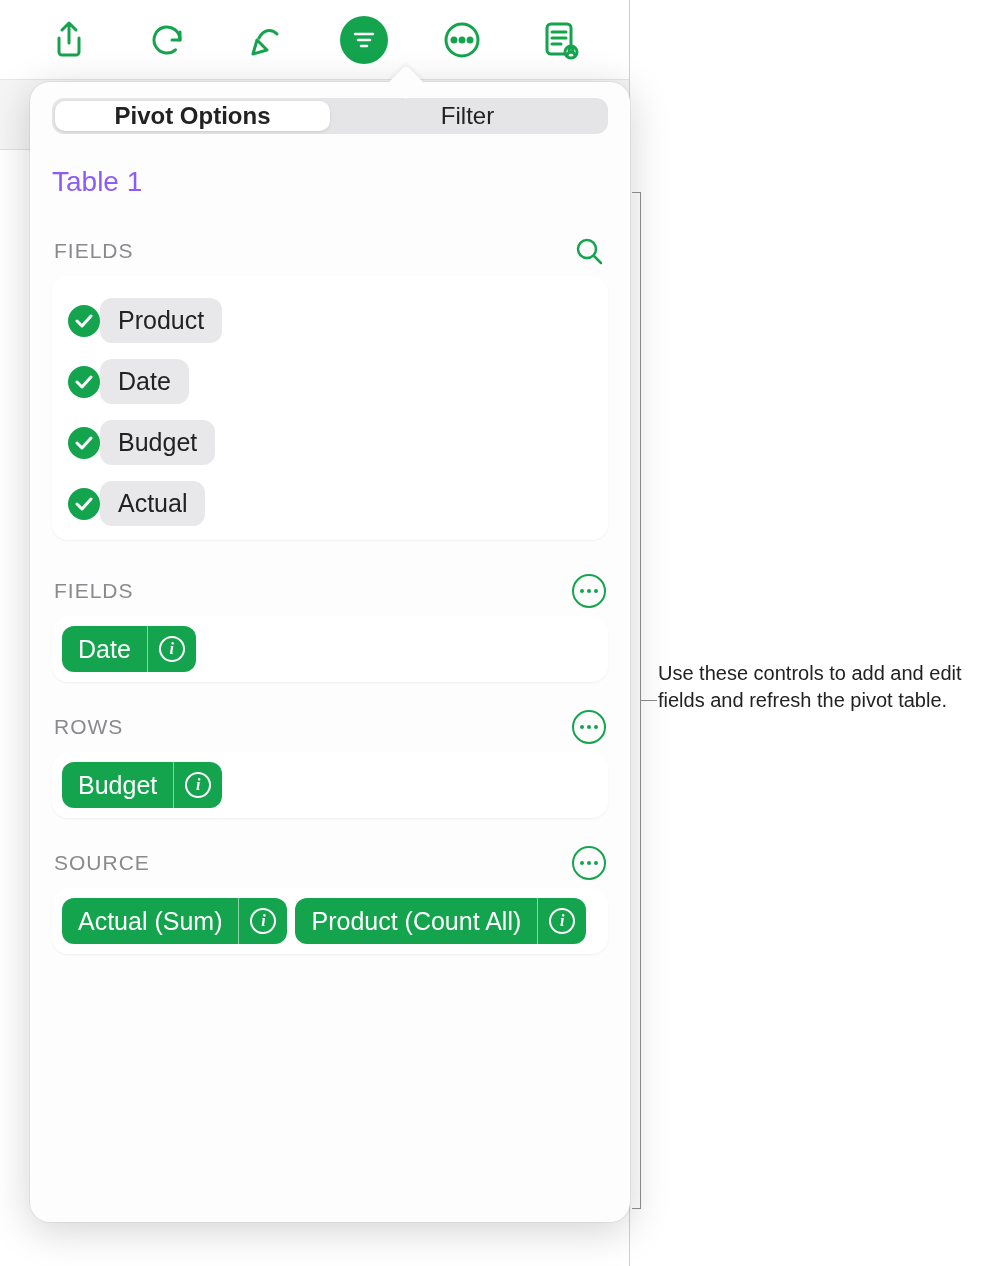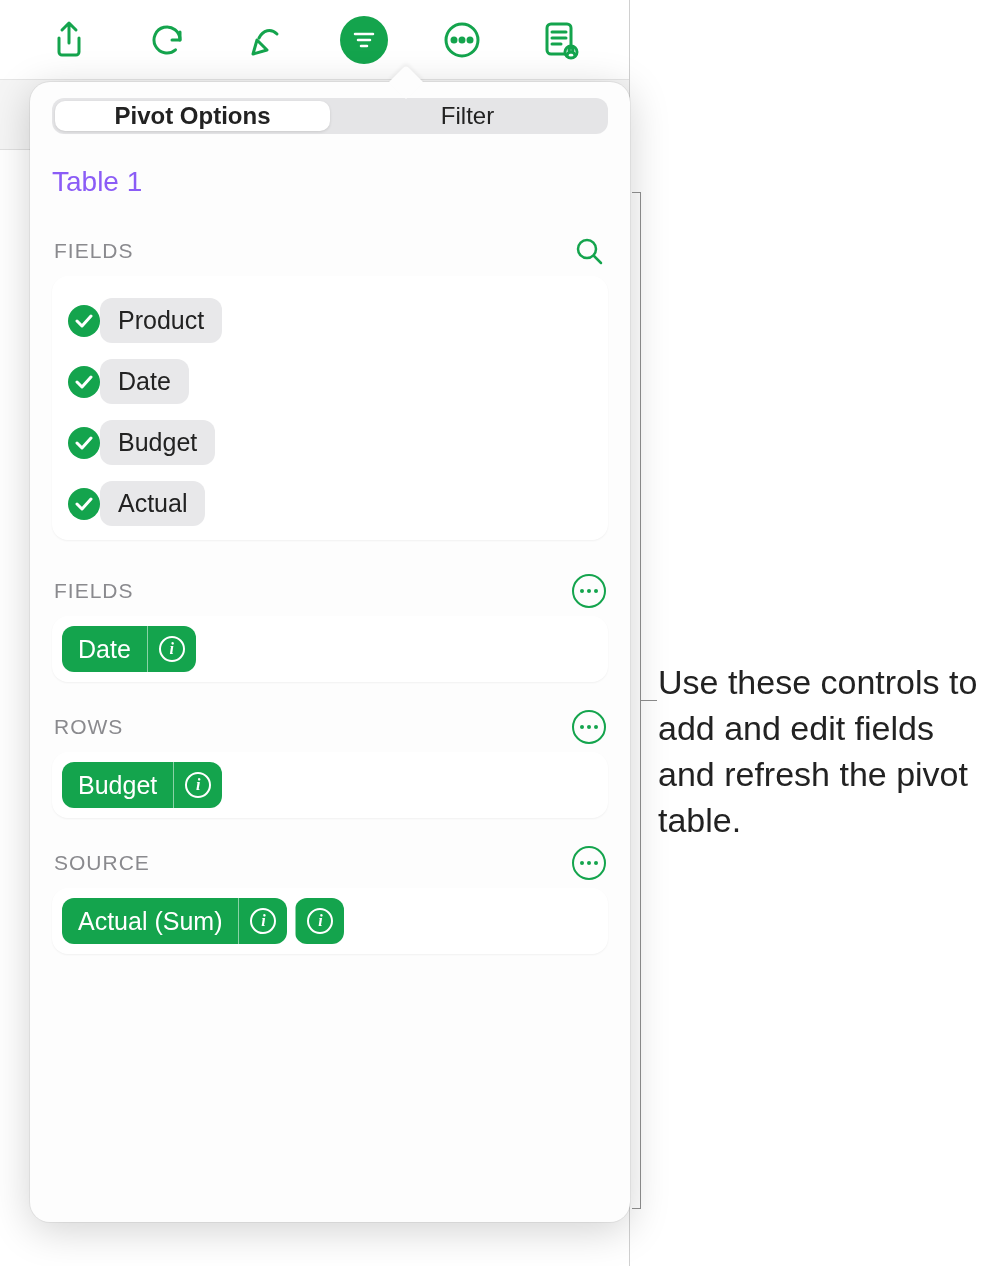--- a/index.html
+++ b/index.html
@@ -198,21 +198,21 @@
     font-style: italic;
     font-weight: bold;
     font-size: 16px;
     color: #fff;
   }
   .callout {
     position: absolute;
     left: 658px;
     top: 660px;
     width: 320px;
-    font-size: 34px;
+    font-size: 20px;
     line-height: 1.35;
     color: #222;
   }
   .callout-line-v {
     position: absolute;
     left: 640px;
     top: 192px;
     width: 1px;
     height: 1016px;
     background: #888;
@@ -387,20 +387,21 @@
   </div>
   <div class="drop-zone" style="flex-direction:row;">
     <div class="chip" style="align-self:flex-start;">
       <div class="chip-label">Actual (Sum)</div>
       <div class="chip-divider"></div>
       <div class="chip-info">
           <div class="chip-info-circ">i</div>
         </div>
     </div>
     <div class="chip" style="align-self:flex-start;">
+      <div class="chip-label">Product (Count All)</div>
       <div class="chip-divider"></div>
       <div class="chip-info">
           <div class="chip-info-circ">i</div>
         </div>
     </div>
   </div>
 
 </div>
 
 <div class="callout-line-v"></div>

